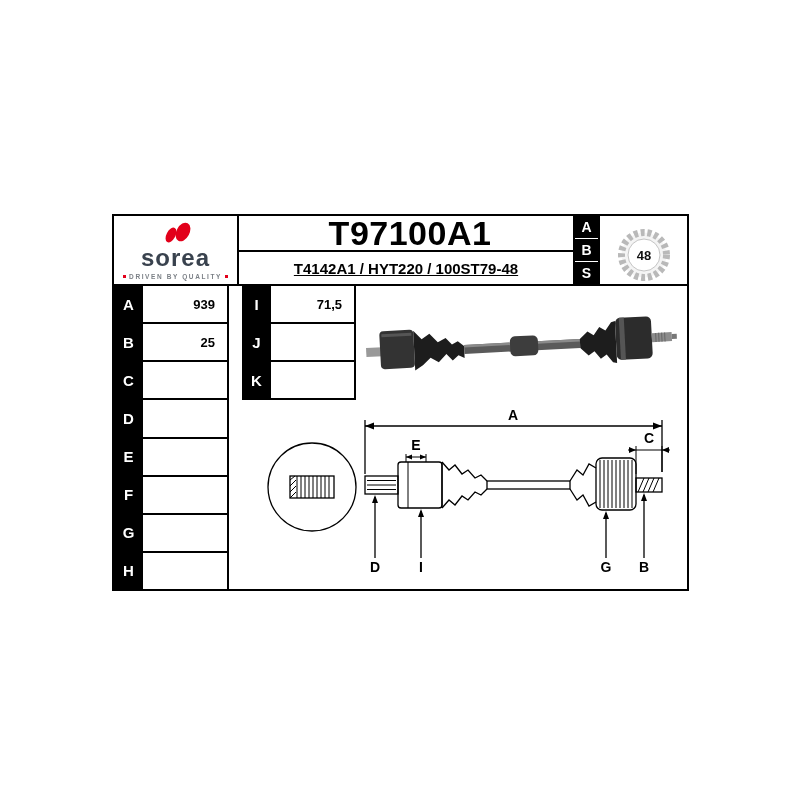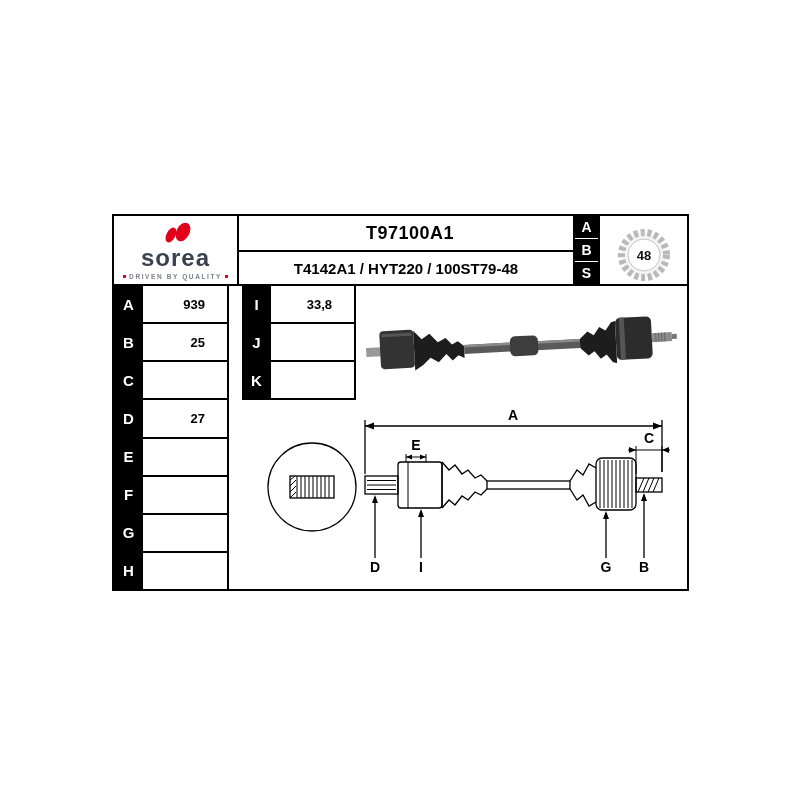--- a/index.html
+++ b/index.html
@@ -23,25 +23,25 @@
     display:flex;align-items:center;gap:3px;margin-top:2px;
   }
   .brand-tagline::before,.brand-tagline::after{content:"";width:3px;height:3px;background:#e2001a;}
   .title-box{
     position:absolute;left:125px;top:0;width:336px;height:70px;box-sizing:border-box;
     border-right:2px solid #000;border-bottom:2px solid #000;background:#fff;
   }
   .title-main{
     height:36px;border-bottom:2px solid #000;box-sizing:border-box;
     display:flex;align-items:center;justify-content:center;
-    font-weight:bold;font-size:18px;letter-spacing:.5px;padding-left:8px;
+    font-weight:bold;font-size:34px;letter-spacing:.5px;padding-left:8px;
   }
   .title-sub{
     height:32px;display:flex;align-items:center;justify-content:center;
-    font-weight:bold;font-size:15px;
+    font-weight:bold;font-size:15px;text-decoration:underline;
   }
   .abs-col{
     position:absolute;left:461px;top:0;width:25px;height:70px;box-sizing:border-box;
     border-right:2px solid #000;border-bottom:2px solid #000;
     display:flex;flex-direction:column;background:#fff;
   }
   .abs-cell{
     flex:1;background:#000;color:#fff;font-weight:bold;font-size:14px;
     display:flex;align-items:center;justify-content:center;margin-bottom:1px;
   }
@@ -61,21 +61,21 @@
     display:flex;flex-direction:column;background:#fff;
   }
   .spec-row{flex:1;display:flex;border-bottom:2px solid #000;box-sizing:border-box;}
   .spec-table .spec-row:last-child,.spec-table2 .spec-row:last-child{border-bottom:none;}
   .spec-label{
     width:29px;background:#000;color:#fff;font-weight:bold;font-size:15px;
     display:flex;align-items:center;justify-content:center;flex:none;
   }
   .spec-value{
     flex:1;display:flex;align-items:center;justify-content:flex-end;
-    padding-right:22px;font-weight:bold;font-size:13px;
+    padding-right:12px;font-weight:bold;font-size:13px;
   }
   
   .photo-svg{position:absolute;left:246px;top:72px;}
   .drawing-svg{position:absolute;left:126px;top:186px;}
   svg text{font-family:"Liberation Sans",sans-serif;}
   .dim-label{font-weight:bold;font-size:14px;fill:#000;}
 </style>
 </head>
 <body>
 
@@ -116,42 +116,41 @@
     </div>
     <div class="spec-row">
       <div class="spec-label">B</div>
       <div class="spec-value">25</div>
     </div>
     <div class="spec-row">
       <div class="spec-label">C</div>
     </div>
     <div class="spec-row">
       <div class="spec-label">D</div>
-      <div class="spec-value">27</div>
     </div>
     <div class="spec-row">
       <div class="spec-label">E</div>
     </div>
     <div class="spec-row">
       <div class="spec-label">F</div>
       <div class="spec-value"></div>
     </div>
     <div class="spec-row">
       <div class="spec-label">G</div>
     </div>
     <div class="spec-row">
       <div class="spec-label">H</div>
       <div class="spec-value"></div>
     </div>
   </div>
 
   <div class="spec-table2">
     <div class="spec-row">
       <div class="spec-label">I</div>
-      <div class="spec-value">33,8</div>
+      <div class="spec-value">71,5</div>
     </div>
     <div class="spec-row">
       <div class="spec-label">J</div>
       <div class="spec-value"></div>
     </div>
     <div class="spec-row">
       <div class="spec-label">K</div>
       <div class="spec-value"></div>
     </div>
   </div>

